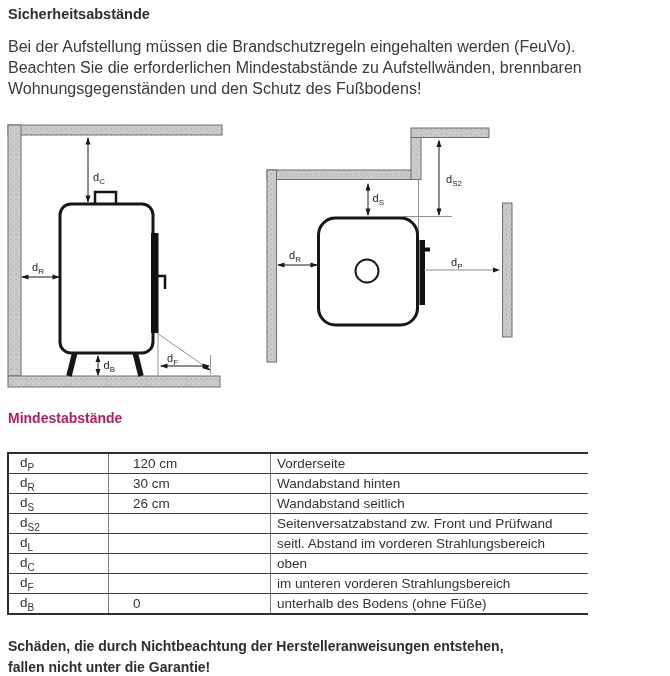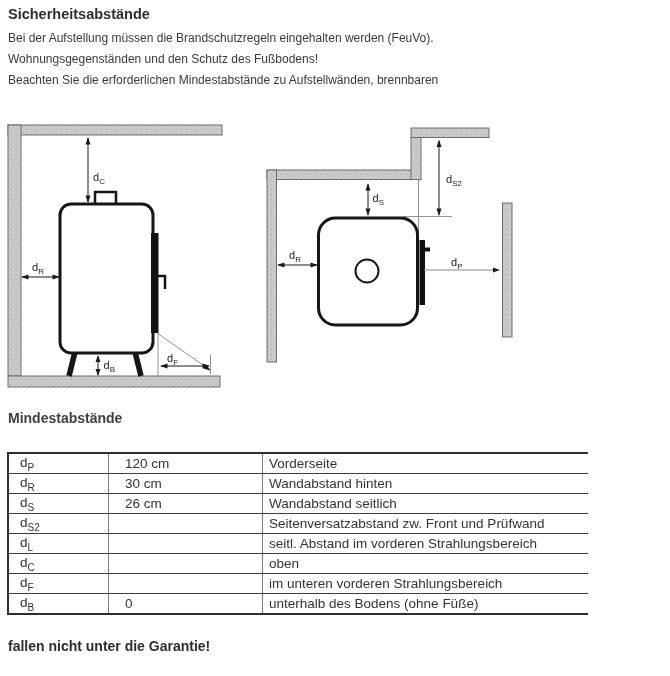--- a/index.html
+++ b/index.html
@@ -1,47 +1,47 @@
 <!DOCTYPE html>
 <html><head>
 <meta charset="utf-8">
 <style>
   html,body { margin:0; padding:0; background:#ffffff; }
   body { font-family:"Liberation Sans","DejaVu Sans",sans-serif; color:#333; }
   .page { position:relative; width:588px; height:676px; background:#fff; overflow:hidden; }
 
   .doc-title { position:absolute; left:8px; top:6px; font-size:14.5px; font-weight:bold; color:#2e2e2e; }
-  .intro { position:absolute; left:8px; top:28px; font-size:12px; line-height:21px; color:#3a3a3a; white-space:nowrap; }
-  .section-heading { position:absolute; left:8px; top:410px; font-size:14px; font-weight:bold; color:#404040; }
+  .intro { position:absolute; left:8px; top:36px; font-size:16px; line-height:21px; color:#3a3a3a; white-space:nowrap; }
+  .section-heading { position:absolute; left:8px; top:410px; font-size:14px; font-weight:bold; color:#be185d; }
 
   .diagram-svg { position:absolute; left:0; top:118px; }
   .dlabel { font-size:11px; fill:#1f1f1f; font-family:"Liberation Sans","DejaVu Sans",sans-serif; }
   .dlabel .sub { font-size:8px; }
 
   table.minmax { position:absolute; left:7px; top:452px; width:648px; border-collapse:collapse; table-layout:fixed; font-size:13.5px; color:#333; }
   table.minmax td { border-top:1px solid #3f3f3f; border-bottom:1px solid #3f3f3f; height:19px; padding:0 0 0 6px; overflow:hidden; white-space:nowrap; }
   table.minmax { border:2px solid #2f2f2f; }
   table.minmax td.c1 { width:88px; padding-left:11px; border-right:1px solid #7d7d7d; }
-  table.minmax td.c2 { width:137px; padding-left:16px; border-right:1px solid #7d7d7d; }
+  table.minmax td.c2 { width:137px; padding-left:24px; border-right:1px solid #7d7d7d; }
   table.minmax td.c3 { width:417px; }
   table.minmax sub { font-size:10px; }
 
   .warning { position:absolute; left:8px; top:636px; font-size:14px; font-weight:bold; line-height:21px; color:#2e2e2e; white-space:nowrap; }
 </style>
 </head>
 <body>
 
 <div class="page">
 
   <div class="doc-title">Sicherheitsabstände</div>
 
   <div class="intro">
     <div>Bei der Aufstellung müssen die Brandschutzregeln eingehalten werden (FeuVo).</div>
+    <div>Beachten Sie die erforderlichen Mindestabstände zu Aufstellwänden, brennbaren</div>
     <div>Wohnungsgegenständen und den Schutz des Fußbodens!</div>
-    <div>Beachten Sie die erforderlichen Mindestabstände zu Aufstellwänden, brennbaren</div>
   </div>
 
   <svg class="diagram-svg" width="670" height="280" viewBox="0 0 670 280">
     <defs>
       <pattern id="wallpat" width="5" height="5" patternUnits="userSpaceOnUse">
         <rect width="5" height="5" fill="#cbcbcb"></rect>
         <circle cx="1.2" cy="1.2" r="0.7" fill="#a6a6a6"></circle>
         <circle cx="3.6" cy="3.4" r="0.6" fill="#b6b6b6"></circle>
       </pattern>
     </defs>
@@ -182,16 +182,17 @@
       </tr>
       <tr>
         <td class="c1"><span>d</span><sub>B</sub></td>
         <td class="c2">0</td>
         <td class="c3">unterhalb des Bodens (ohne Füße)</td>
       </tr>
     </tbody>
   </table>
 
   <div class="warning">
+    <div>Schäden, die durch Nichtbeachtung der Herstelleranweisungen entstehen,</div>
     <div>fallen nicht unter die Garantie!</div>
   </div>
 
 </div>
 
 </body></html>

